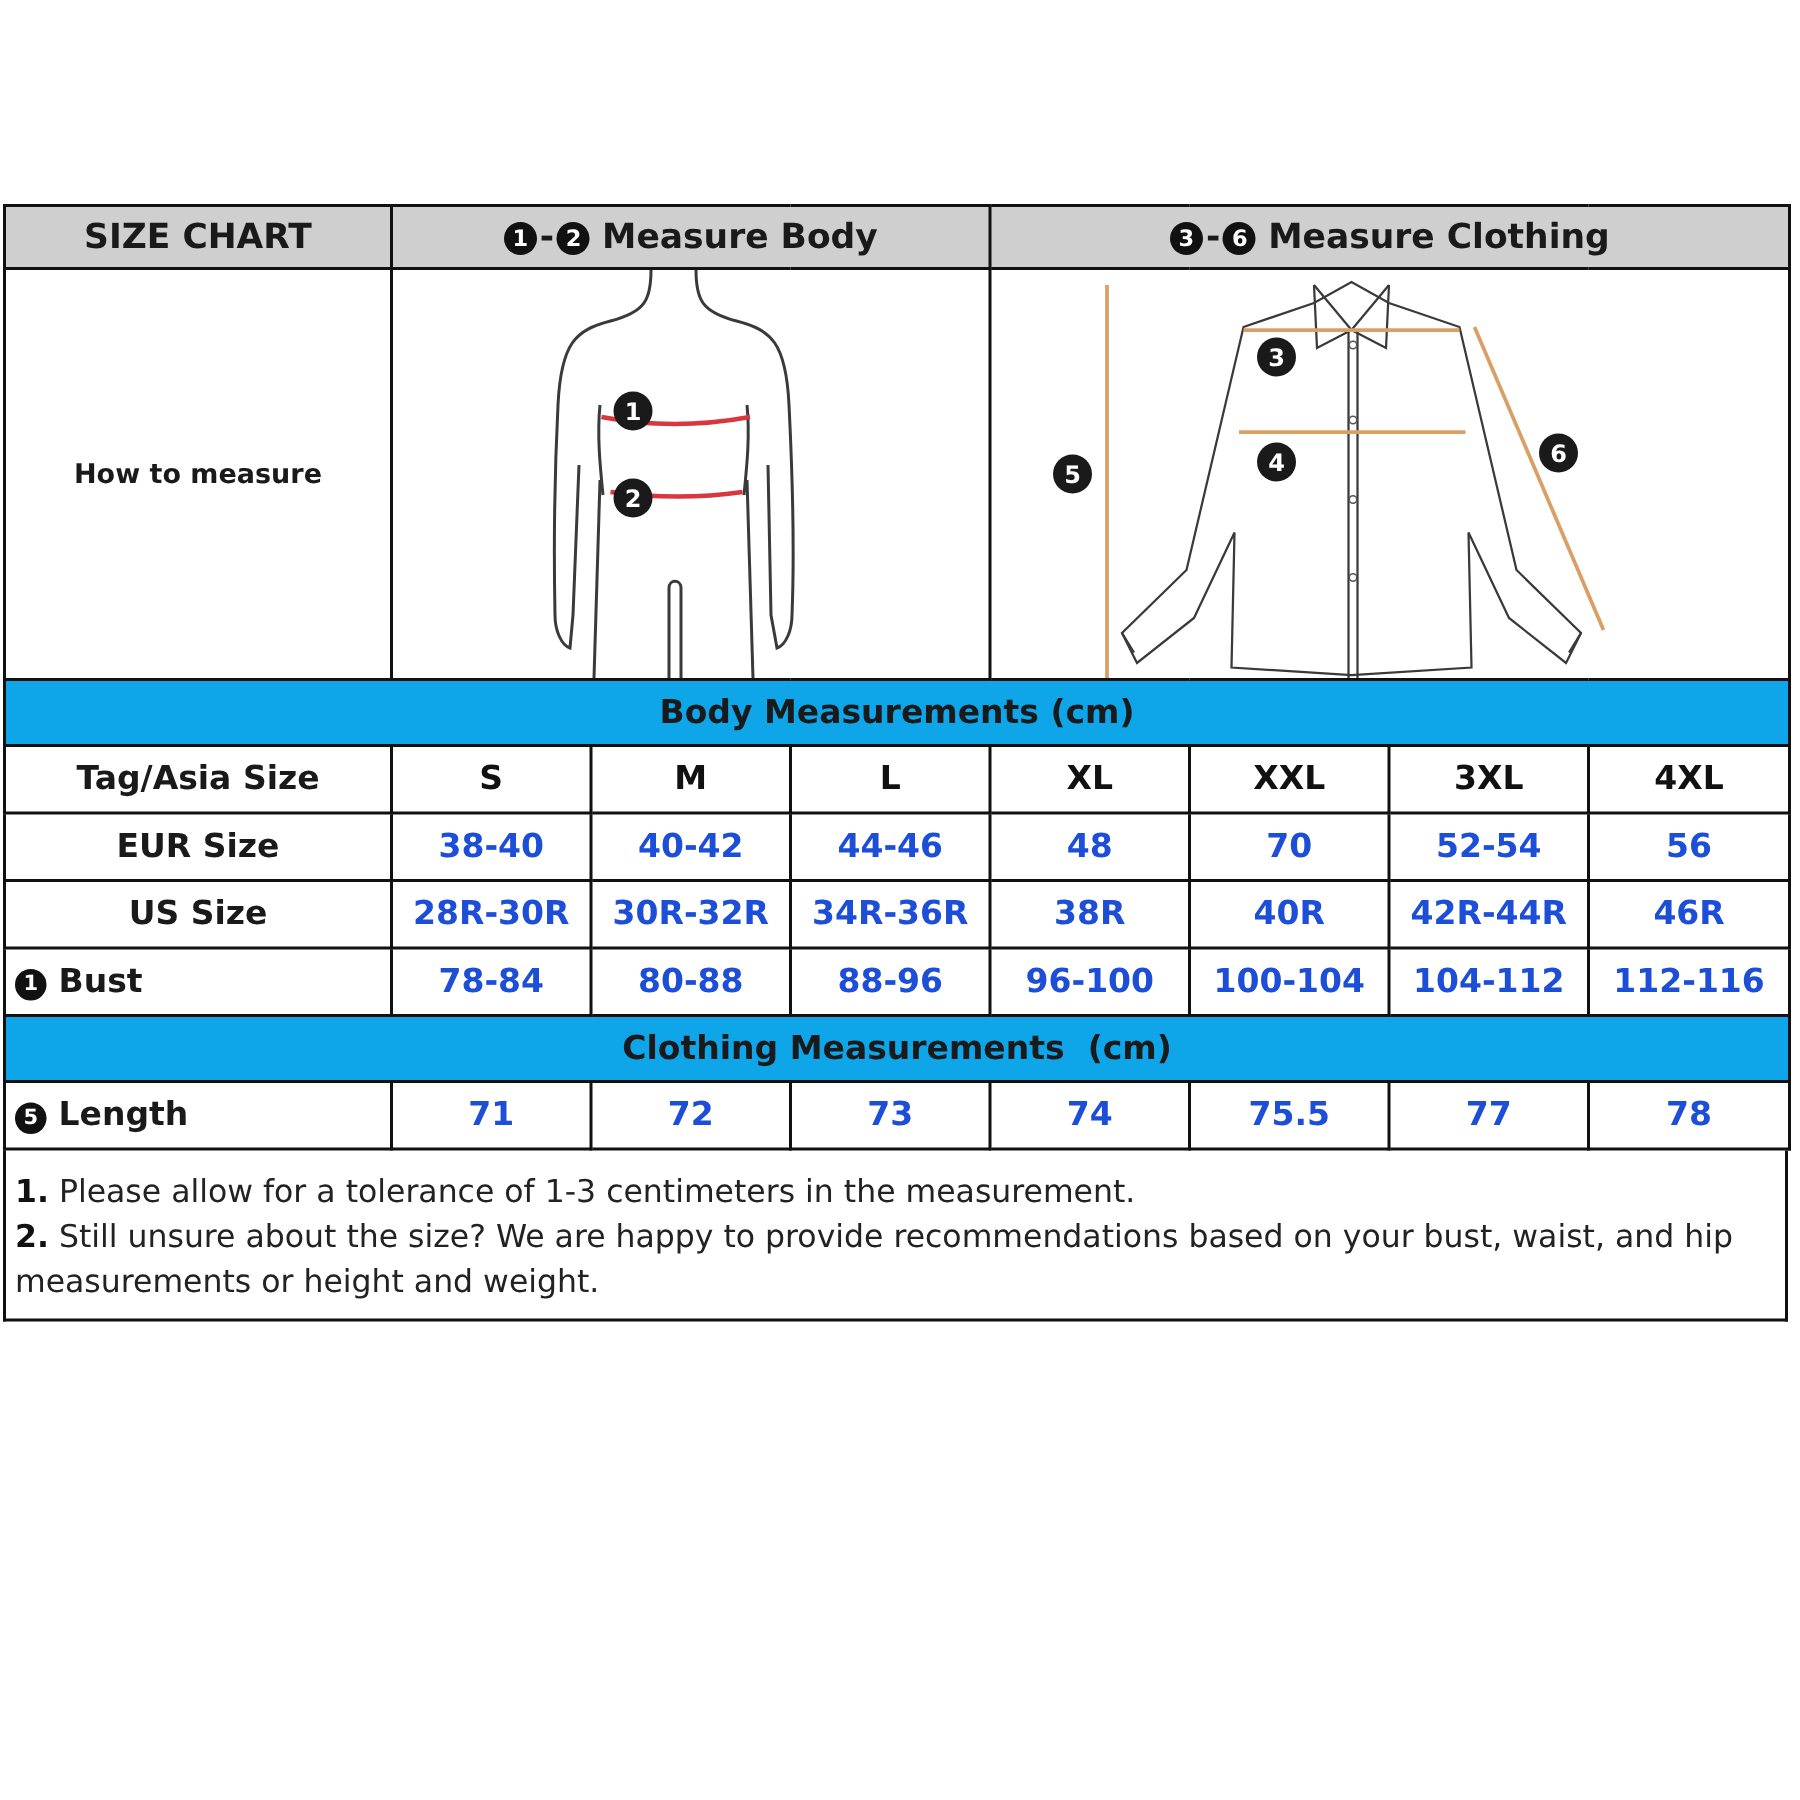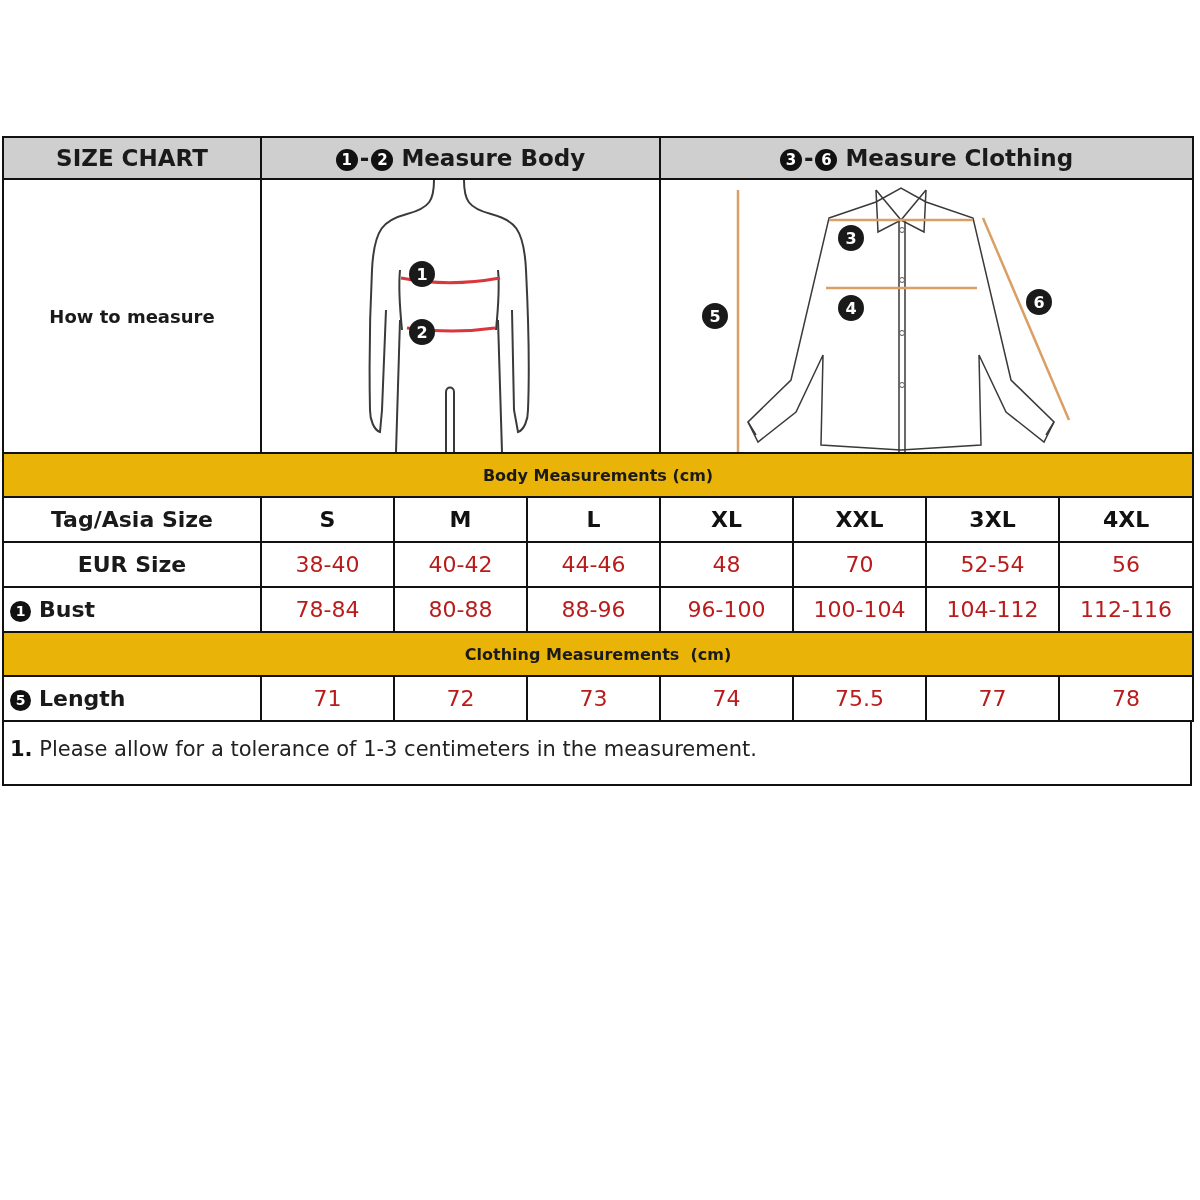--- a/index.html
+++ b/index.html
@@ -2,33 +2,33 @@
 <html><head>
   <meta charset="utf-8">
   <style>
     html, body { margin: 0; padding: 0; background: #ffffff; }
     body { width: 1200px; height: 1200px; position: relative; overflow: hidden;
            font-family: "DejaVu Sans", sans-serif; color: #1a1a1a; }
     .chart { position: absolute; left: 2px; top: 136px; width: 1190px; }
     table { border-collapse: collapse; width: 1190px; table-layout: fixed; border-radius: 24px; }
     td { border: 2px solid #111; text-align: center; vertical-align: middle; padding: 0; }
     .hdr { background: #cfcfcf; font-weight: bold; font-size: 23px; height: 40px; }
-    .sec { background: #eab308; font-weight: bold; font-size: 16px; height: 42px; }
+    .sec { background: #0ea5e9; font-weight: bold; font-size: 22px; height: 42px; }
     .row td { height: 43px; font-size: 22px; }
     .lbl { font-weight: bold; font-size: 18px; }
     .lbl.left { text-align: left; padding-left: 6px; }
-    .val { font-weight: normal; color: #b91c1c; }
+    .val { font-weight: bold; color: #1d4ed8; }
     .size td.val { font-weight: bold; color: #111; }
     .orange { color: #e8883a; font-weight: bold; font-size: 20px; margin-left: 10px; }
     .circ { display: inline-block; width: 21px; height: 21px; border-radius: 50%;
             background: #111; color: #fff; font-size: 14px; font-weight: bold;
             line-height: 21px; text-align: center; vertical-align: 1px; margin-right: 8px; }
     .circ.sm { width: 22px; height: 22px; line-height: 22px; font-size: 15px; margin-right: 2px; }
     .pics td { height: 272px; }
-    .notes { border: 2px solid #111; border-top: none; padding: 12px 6px 20px 6px;
+    .notes { border: 2px solid #111; border-top: none; padding: 12px 6px 10px 6px;
              font-size: 21px; line-height: 30px; color: #222; }
     .notes b { color: #111; }
     svg { display: block; }
   </style>
 </head>
 <body>
 
 <div class="chart">
   <table>
     <colgroup>
@@ -132,20 +132,30 @@
       <td class="lbl">EUR Size</td>
       <td class="val">38-40</td>
       <td class="val">40-42</td>
       <td class="val">44-46</td>
       <td class="val">48</td>
       <td class="val">70</td>
       <td class="val">52-54</td>
       <td class="val">56</td>
     </tr>
     <tr class="row">
+      <td class="lbl">US Size</td>
+      <td class="val">28R-30R</td>
+      <td class="val">30R-32R</td>
+      <td class="val">34R-36R</td>
+      <td class="val">38R</td>
+      <td class="val">40R</td>
+      <td class="val">42R-44R</td>
+      <td class="val">46R</td>
+    </tr>
+    <tr class="row">
       <td class="lbl left"><span class="circ">1</span><span>Bust</span></td>
       <td class="val">78-84</td>
       <td class="val">80-88</td>
       <td class="val">88-96</td>
       <td class="val">96-100</td>
       <td class="val">100-104</td>
       <td class="val">104-112</td>
       <td class="val">112-116</td>
     </tr>
 
@@ -161,14 +171,15 @@
       <td class="val">74</td>
       <td class="val">75.5</td>
       <td class="val">77</td>
       <td class="val">78</td>
     </tr>
   </tbody>
     </table>
 
   <div class="notes">
     <div><b>1.</b> <span>Please allow for a tolerance of 1-3 centimeters in the measurement.</span></div>
+    <div><b>2.</b> <span>Still unsure about the size? We are happy to provide recommendations based on your bust, waist, and hip measurements or height and weight.</span></div>
   </div>
 </div>
 
 </body></html>

